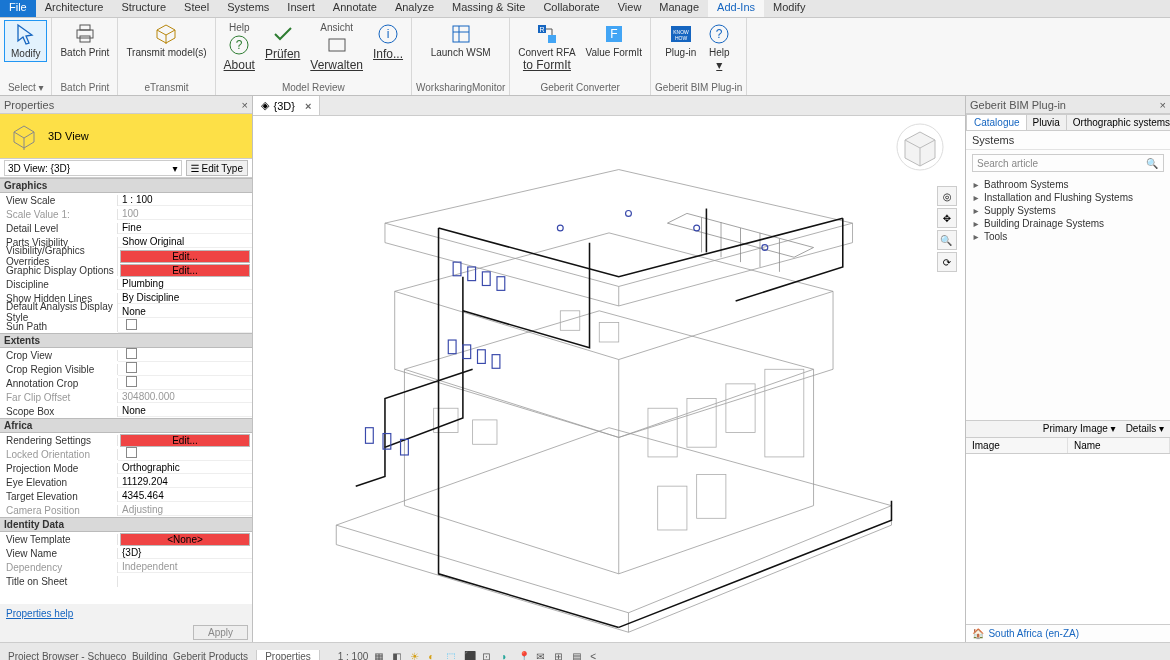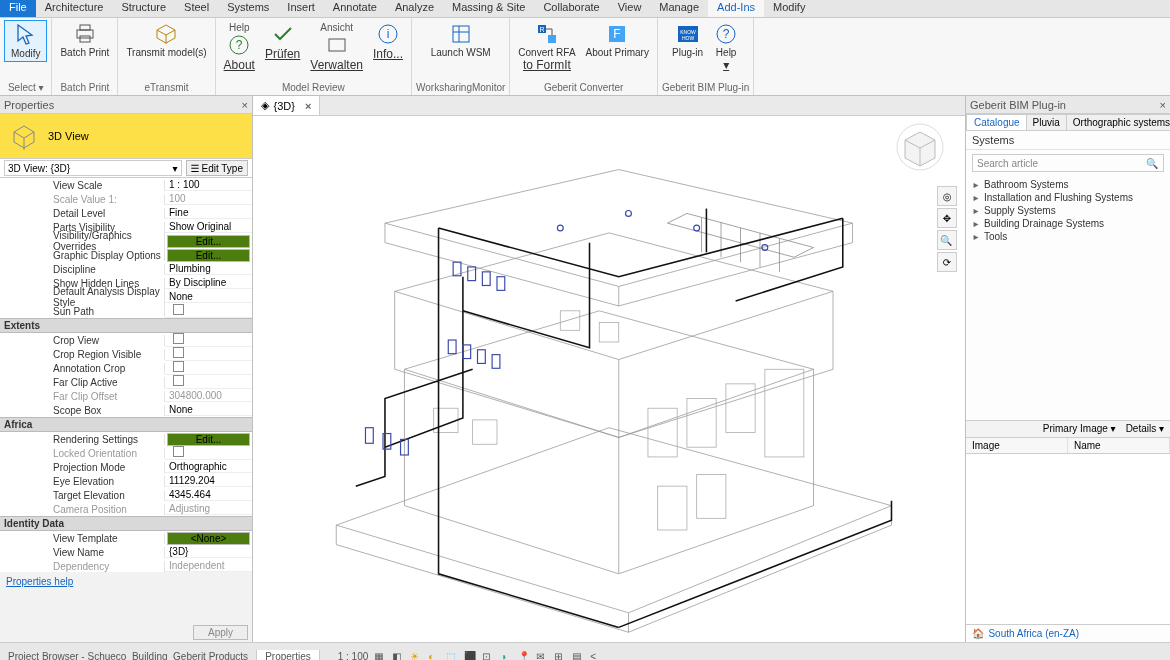--- a/index.html
+++ b/index.html
@@ -34,31 +34,31 @@
   
   .type-selector { display: flex; align-items: center; padding: 6px 8px; gap: 8px; background: #fde047; }
   .type-selector .cube { width: 32px; height: 32px; display: flex; align-items: center; justify-content: center; }
   .instance-row { display: flex; align-items: center; background: #fff; border-top: 1px solid #ccc; border-bottom: 1px solid #ccc; padding: 1px 4px; font-size: 10px; }
   .instance-row .combo { flex: 1; border: 1px solid #ccc; padding: 0 3px; background: #fff; height: 16px; display: flex; align-items: center; justify-content: space-between; font-size: 10px; }
   .instance-row .edit-type { margin-left: 4px; padding: 0 4px; border: 1px solid #bbb; background: #f0f0f0; height: 16px; font-size: 10px; display: flex; align-items: center; gap: 2px; }
 
   
   .props { flex: 1; overflow: auto; background: #fff; font-size: 10px; }
   .prop-group { background: #d9d9d9; color: #333; padding: 1px 4px; font-weight: 600; border-top: 1px solid #bbb; border-bottom: 1px solid #bbb; }
-  .prop-row { display: flex; height: 14px; align-items: center; margin-left: 47px; }
+  .prop-row { display: flex; height: 14px; align-items: center; }
   .prop-row .k { width: 118px; padding-left: 6px; color: #333; border-right: 1px solid #e3e3e3; }
   .prop-row .k.dis, .prop-row .v.dis { color: #999; }
   .prop-row .v { flex: 1; padding-left: 4px; border-bottom: 1px solid #eee; }
-  .prop-row .btnval { flex: 1; text-align: center; border: 1px solid #bbb; margin: 0 2px; background: #4d7c0f; font-size: 10px; height: 13px; line-height: 12px; }
+  .prop-row .btnval { flex: 1; text-align: center; border: 1px solid #bbb; margin: 0 2px; background: #ef4444; font-size: 10px; height: 13px; line-height: 12px; }
   .prop-row .chk { width: 11px; height: 11px; border: 1px solid #888; background: #fff; display: inline-flex; align-items: center; justify-content: center; margin-left: 4px; font-size: 9px; }
 
   .prop-help { padding: 4px 6px; font-size: 10px; }
   .prop-help a { color: #1565c0; text-decoration: underline; }
   .apply-row { display: flex; justify-content: flex-end; padding: 2px 4px; }
-  .apply-row button { font-size: 10px; padding: 1px 14px; border: 1px solid #bbb; background: #eee; color: #888; margin-top: 32px; }
+  .apply-row button { font-size: 10px; padding: 1px 14px; border: 1px solid #bbb; background: #eee; color: #888; }
 
   
   .bottom-bar { height: 28px; background: #e8e8e8; border-top: 1px solid #ccc; display: flex; align-items: center; font-size: 10px; color: #555; }
   .bottom-bar .btab { padding: 1px 8px; border-right: 1px solid #ccc; }
   .bottom-bar .btab.active { background: #fff; }
   .view-controls { display: flex; align-items: center; gap: 6px; padding: 0 8px; margin-left: 10px; }
   .vc-ico { width: 12px; height: 12px; display: inline-block; }
 
   
   .canvas-tabs { display: flex; height: 20px; background: #eaeaea; border-bottom: 1px solid #ccc; align-items: center; }
@@ -225,21 +225,21 @@
         <span>Convert RFA</span>
         <span class="sub">to FormIt</span>
       </div>
       <div class="rbtn">
         <span class="ico">
             <svg class="icon-svg" viewBox="0 0 24 24">
               <rect x="4" y="4" width="16" height="16" fill="#42a5f5"></rect>
               <text x="12" y="16" text-anchor="middle" font-size="12" fill="#fff">F</text>
             </svg>
           </span>
-        <span>About Primary</span>
+        <span>Value FormIt</span>
       </div>
     </div>
     <div class="rgroup-title">Geberit Converter</div>
   </div>
 
   <div class="rgroup">
     <div class="rgroup-buttons">
       <div class="rbtn">
         <span class="ico">
             <svg class="icon-svg" viewBox="0 0 24 24">
@@ -286,20 +286,21 @@
         <span>3D View: {3D}</span>
         <span>▾</span>
       </div>
       <div class="edit-type">
         <span>☰</span>
         <span>Edit Type</span>
       </div>
     </div>
 
     <div class="props" id="props-container">
+        <div class="prop-group">Graphics</div>
         <div class="prop-row">
           <div class="k">View Scale</div>
           <div class="v">1 : 100</div>
         </div>
         <div class="prop-row">
           <div class="k dis">Scale Value    1:</div>
           <div class="v dis">100</div>
         </div>
         <div class="prop-row">
           <div class="k">Detail Level</div>
@@ -337,24 +338,20 @@
         <div class="prop-row">
           <div class="k">Crop View</div>
           <div class="v"><span class="chk"></span></div>
         </div>
         <div class="prop-row">
           <div class="k">Crop Region Visible</div>
           <div class="v"><span class="chk"></span></div>
         </div>
         <div class="prop-row">
           <div class="k">Annotation Crop</div>
-          <div class="v"><span class="chk"></span></div>
-        </div>
-        <div class="prop-row">
-          <div class="k">Far Clip Active</div>
           <div class="v"><span class="chk"></span></div>
         </div>
         <div class="prop-row">
           <div class="k dis">Far Clip Offset</div>
           <div class="v dis">304800.000</div>
         </div>
         <div class="prop-row">
           <div class="k">Scope Box</div>
           <div class="v">None</div>
         </div>

